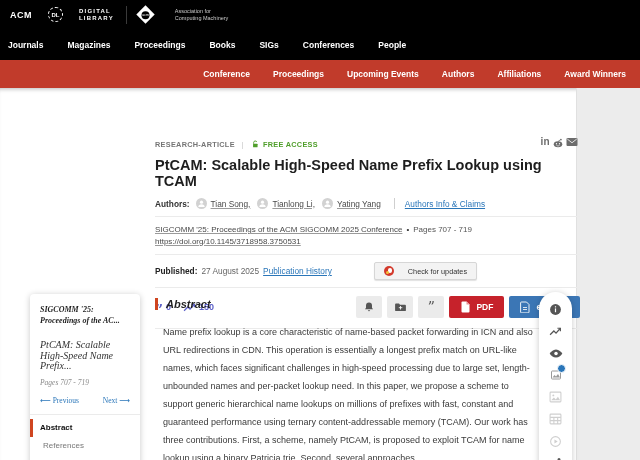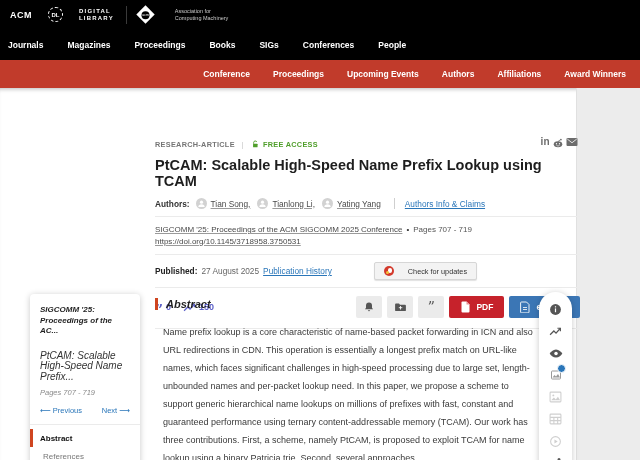--- a/index.html
+++ b/index.html
@@ -65,21 +65,21 @@
   .metrics-row { display:flex; align-items:center; margin-top:2px; height:24px; }
   .metric { display:flex; align-items:center; gap:3px; color:#5B5FC7; font-weight:bold; font-size:9px; margin-right:12px; }
   .quote-glyph { font-family:"DejaVu Serif", serif; font-size:14px; line-height:6px; position:relative; top:3px; }
   .btn-group { margin-left:auto; display:flex; gap:5px; }
   .icon-btn { width:26px; height:22px; background:#ebebeb; border:none; border-radius:2px; display:flex; align-items:center; justify-content:center; cursor:pointer; }
   .pdf-btn { background:#C6222B; color:#fff; border:none; border-radius:2px; height:22px; padding:0 11px; font-size:8.5px; font-weight:bold; display:flex; align-items:center; gap:5px; cursor:pointer; font-family:inherit; }
   .ereader-btn { background:#3B76B5; color:#fff; border:none; border-radius:2px; height:22px; padding:0 10px; font-size:8.5px; font-weight:bold; display:flex; align-items:center; gap:5px; cursor:pointer; font-family:inherit; }
 
   
   .side-card { position:absolute; left:30px; top:206px; width:110px; height:180px; background:#fff; border-radius:4px; box-shadow:0 1px 6px rgba(0,0,0,.22); padding-top:11px; }
-  .sc-pad { padding:0 10px; }
+  .sc-pad { padding:0 10px;font-family:Liberation Serif, serif; }
   .sc-proc { font-size:8px; font-weight:bold; font-style:italic; color:#1f1f1f; line-height:10.5px; }
   .sc-art { font-size:10px; font-style:italic; color:#333; line-height:10.5px; margin-top:14px; }
   .sc-pages { font-size:7.5px; font-style:italic; color:#8a8a8a; margin-top:6px; }
   .prevnext { display:flex; justify-content:space-between; margin-top:9px; font-size:7.5px; }
   .prevnext a { color:#2A76B9; }
   .sc-rule { border:none; border-top:1px solid #ebebeb; margin:9px 0 4px; }
   .sc-nav a { display:block; font-size:8px; color:#777; padding:4.5px 10px; border-left:3px solid transparent; }
   .sc-nav a.active { color:#111; font-weight:bold; border-left:3px solid #CF4520; padding-left:7px; }
 
   

